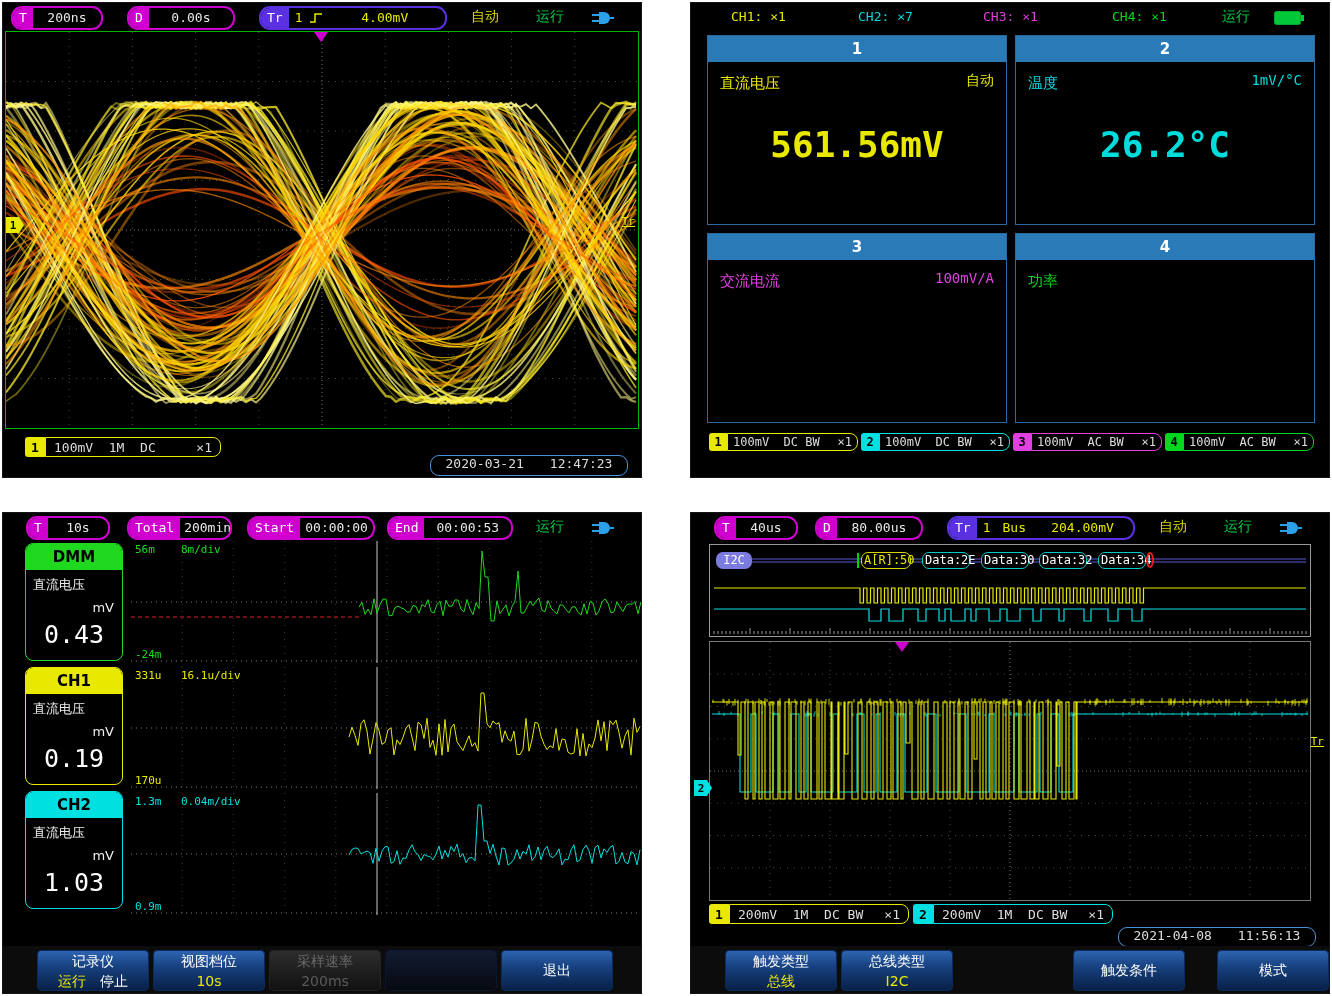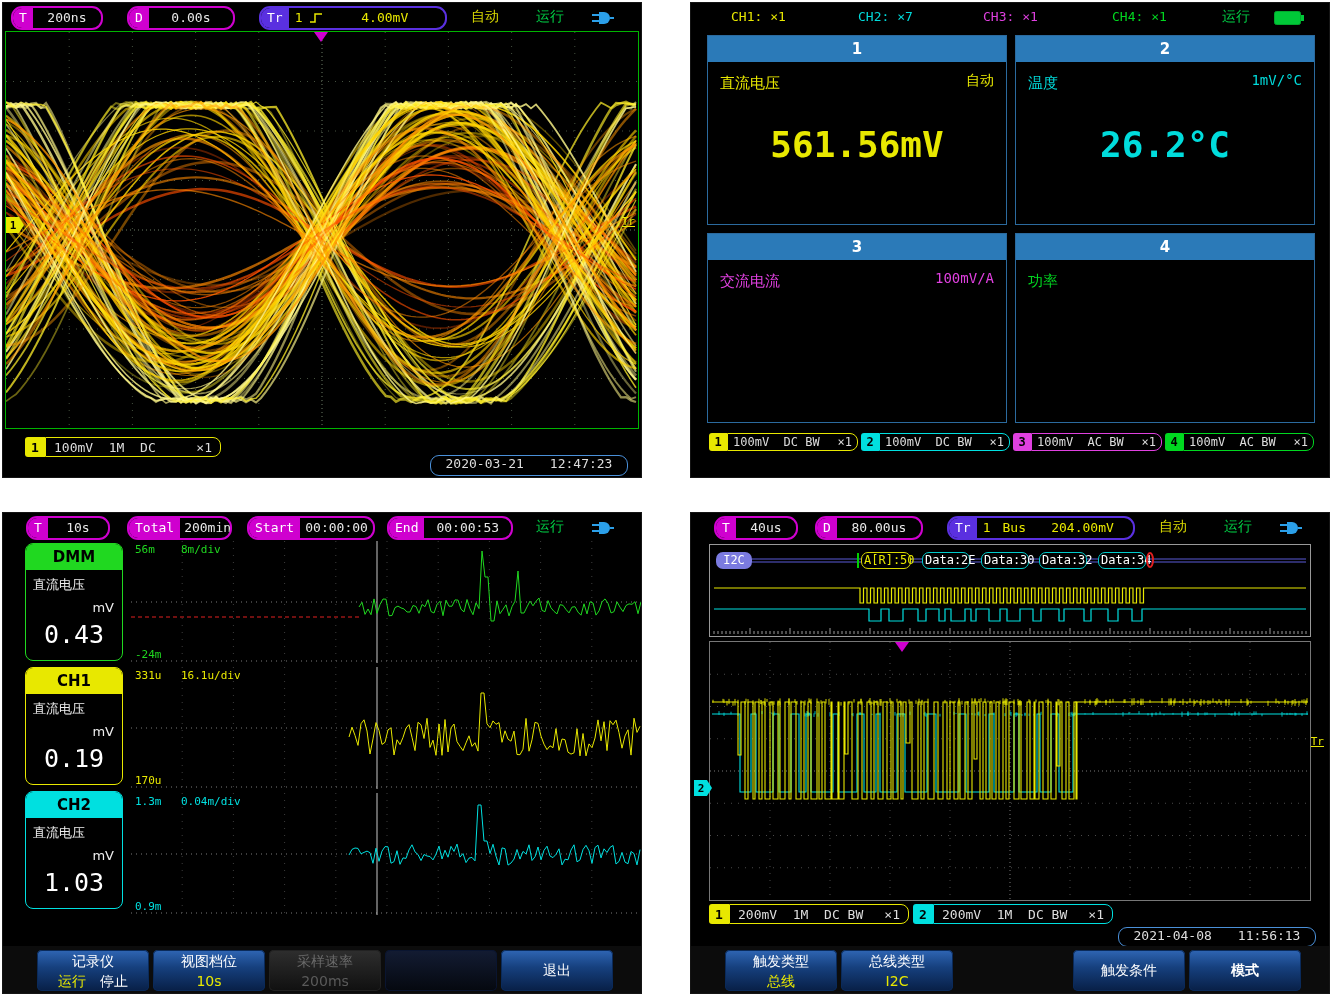--- a/index.html
+++ b/index.html
@@ -1006,17 +1006,17 @@
     <div class="mbtn" style="left:150px;">
       <div class="t">总线类型</div>
       <div class="v">I2C</div>
     </div>
     <div class="mbtn single" style="left:266px;margin-top:47px;">
       <span>总线配置</span>
     </div>
     <div class="mbtn single" style="left:382px;">
       <span>触发条件</span>
     </div>
-    <div class="mbtn single" style="left:498px;font-weight:bold;">
+    <div class="mbtn single" style="left:526px;">
       <span>模式</span>
     </div>
   </div>
 </div>
 
 </body></html>

